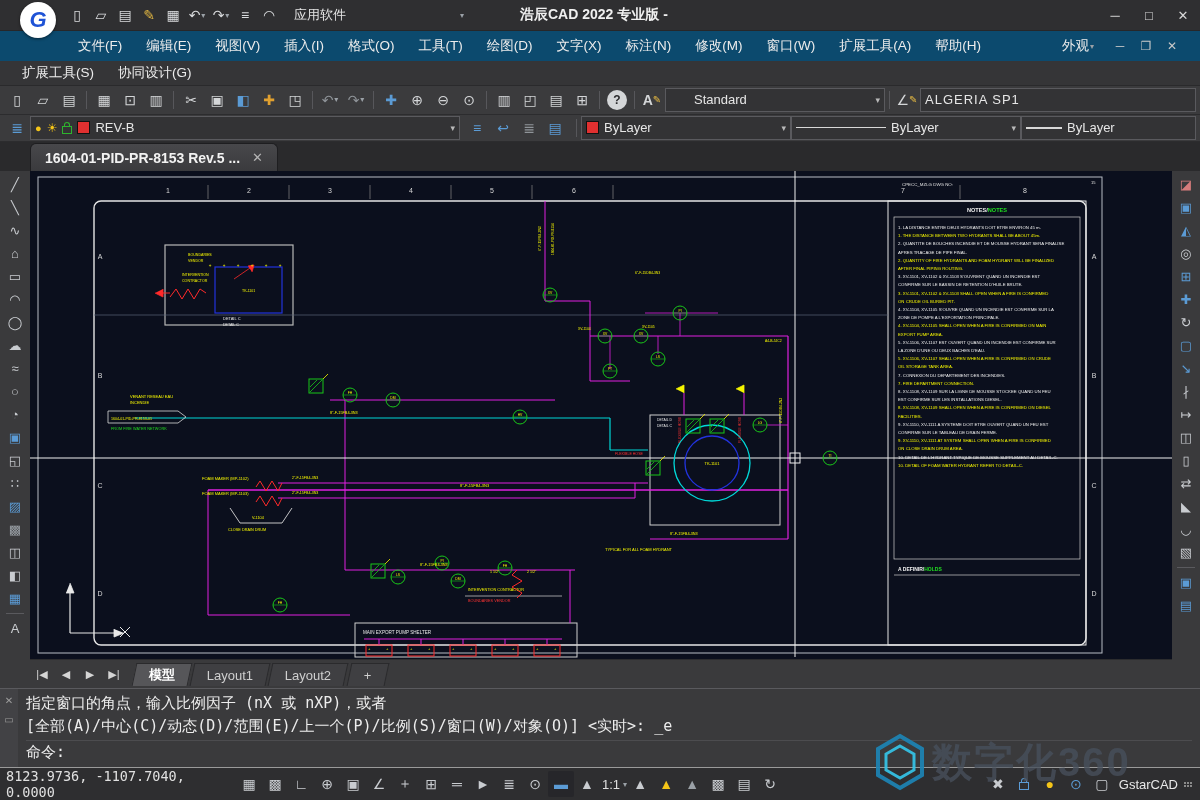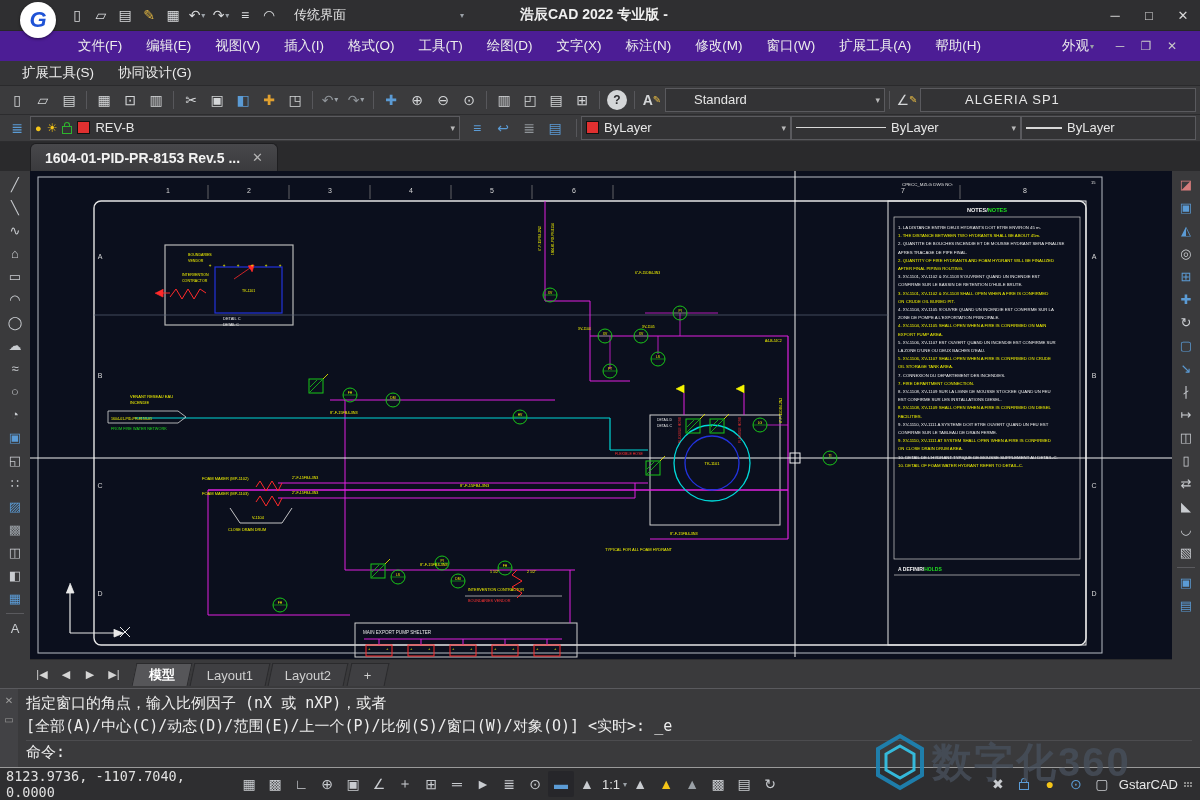--- a/index.html
+++ b/index.html
@@ -12,21 +12,21 @@
     display:flex;align-items:center;justify-content:center;box-shadow:0 1px 3px rgba(0,0,0,.5)}
   .logo span{font-weight:bold;font-style:italic;font-size:22px;color:#1f53d6}
   .qbar{display:flex;align-items:center;margin-left:66px;gap:2px}
   .qbtn{height:24px;min-width:22px;display:flex;align-items:center;justify-content:center;font-size:14px;color:#dadcde;border-radius:3px}
   .caret{font-size:8px;color:#9aa0a6;margin-left:1px}
   .ws-combo{display:flex;align-items:center;gap:6px;margin-left:6px;padding:0 8px;height:24px;color:#e4e4e4;font-size:13px;min-width:170px}
   .app-title{position:absolute;left:520px;top:0;height:30px;display:flex;align-items:center;font-size:14px;font-weight:bold;color:#f0f0f0}
   .winbtns{margin-left:auto;display:flex}
   .winbtn{width:34px;height:30px;display:flex;align-items:center;justify-content:center;color:#d8d8d8;font-size:13px}
   
-  .menubar{height:30px;background:#4c1d95;display:flex;align-items:center;padding-left:66px;color:#ececec;font-size:13.5px}
+  .menubar{height:30px;background:#0c4a6e;display:flex;align-items:center;padding-left:66px;color:#ececec;font-size:13.5px}
   .menu-item{padding:0 12px;height:30px;display:flex;align-items:center;white-space:nowrap}
   .menubar .right{margin-left:auto;display:flex;align-items:center;gap:2px;padding-right:16px}
   .mdi-btn{width:24px;height:22px;display:flex;align-items:center;justify-content:center;color:#c9c9c9;font-size:12px}
   .menubar2{height:24px;background:#353537;display:flex;align-items:center;padding-left:10px;color:#ececec;font-size:13.5px;border-bottom:1px solid #2a2a2c}
   
   .toolbar{background:#3b3b3d;display:flex;align-items:center;padding:0 4px;border-bottom:1px solid #2c2c2e}
   .tb1{height:30px}.tb2{height:28px}
   .icon-btn{height:24px;min-width:24px;display:flex;align-items:center;justify-content:center;color:#d4d6d8;font-size:14px;border:1px solid transparent;border-radius:2px}
   .isep{width:1px;height:18px;background:#57575b;margin:0 4px}
   .combo{height:22px;background:#333335;border:1px solid #5a5a5e;display:flex;align-items:center;color:#e6e6e6;font-size:13px;padding:0 4px;gap:5px}
@@ -111,21 +111,21 @@
           <span class="caret">▾</span>
         </span>
         <span class="qbtn">
           <span>≡</span>
         </span>
         <span class="qbtn">
           <span>◠</span>
         </span>
       </div>
     <div class="ws-combo">
-      <span>传统界面</span>
+      <span>应用软件</span>
       <span class="cbx caret" style="margin-left:auto">▾</span>
     </div>
     <div class="app-title">浩辰CAD 2022 专业版 -</div>
     <div class="winbtns">
       <div class="winbtn">─</div>
       <div class="winbtn">□</div>
       <div class="winbtn close">✕</div>
     </div>
   </div>
 
@@ -246,21 +246,21 @@
     <div class="combo" style="width:210px">
       <span style="margin-left:24px">Standard</span>
       <span class="cbx">▾</span>
     </div>
     <span class="isep"></span>
     <span class="icon-btn">
         <span>∠</span>
         <span style="color:#e5b942;font-size:10px">✎</span>
       </span>
     <div class="combo" style="flex:1">
-      <span style="margin-left:40px;letter-spacing:1px">ALGERIA SP1</span>
+      <span style="letter-spacing:1px">ALGERIA SP1</span>
     </div>
   </div>
 
   <div class="toolbar tb2">
     <span class="icon-btn" style="color:#5b9bd5">≣</span>
     <div class="combo" style="width:420px">
       <span class="bulb">●</span>
       <span class="sun">☀</span>
       <span class="mini-lock"></span>
       <span class="swatch"></span>

